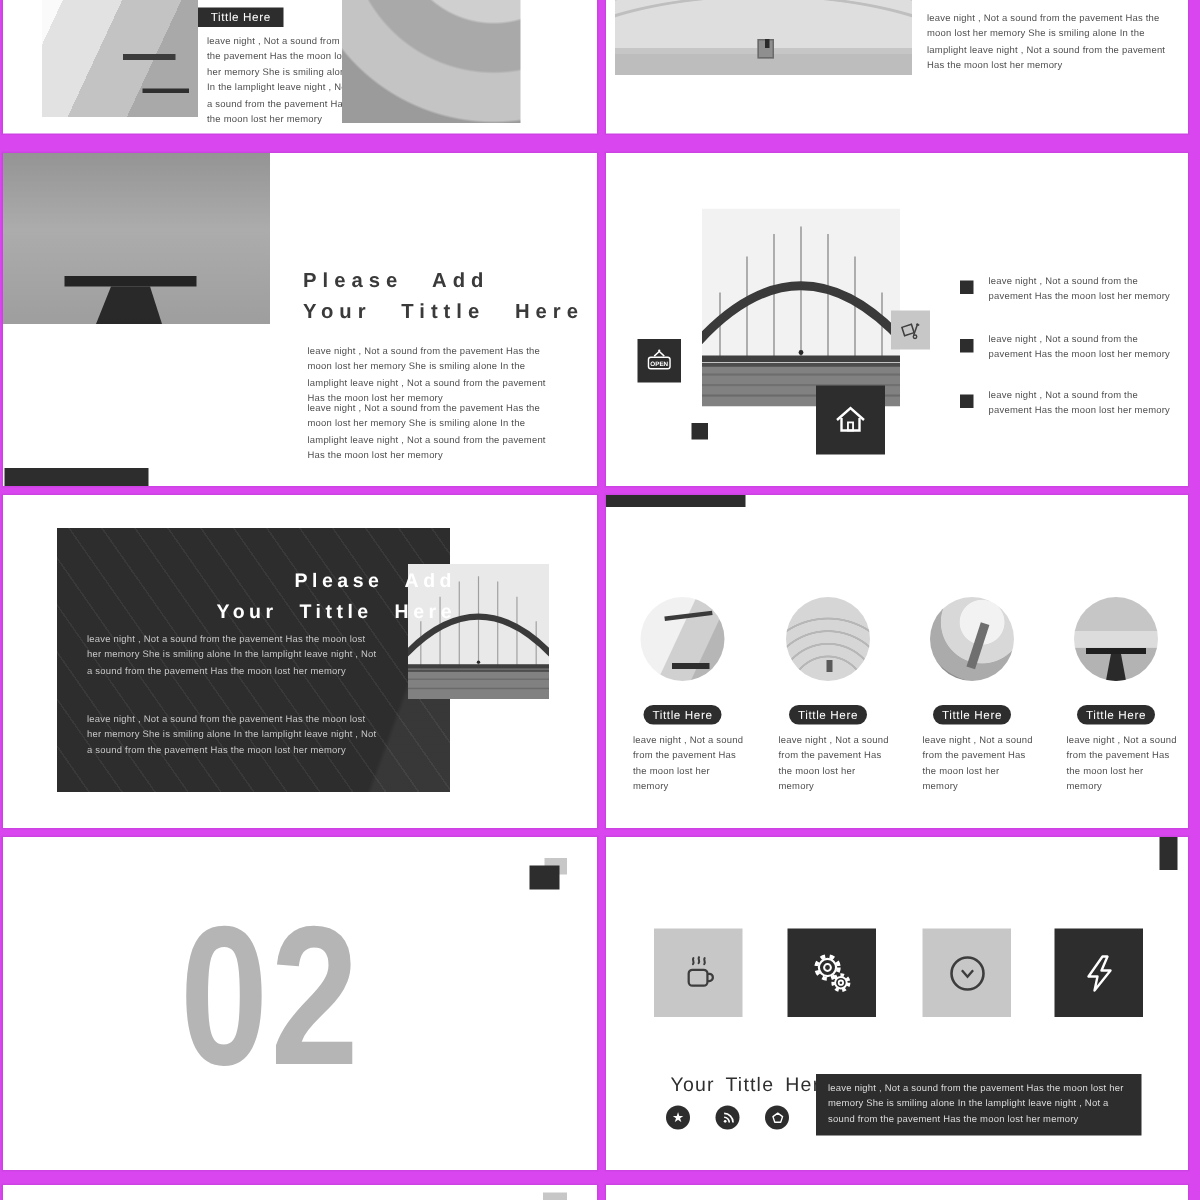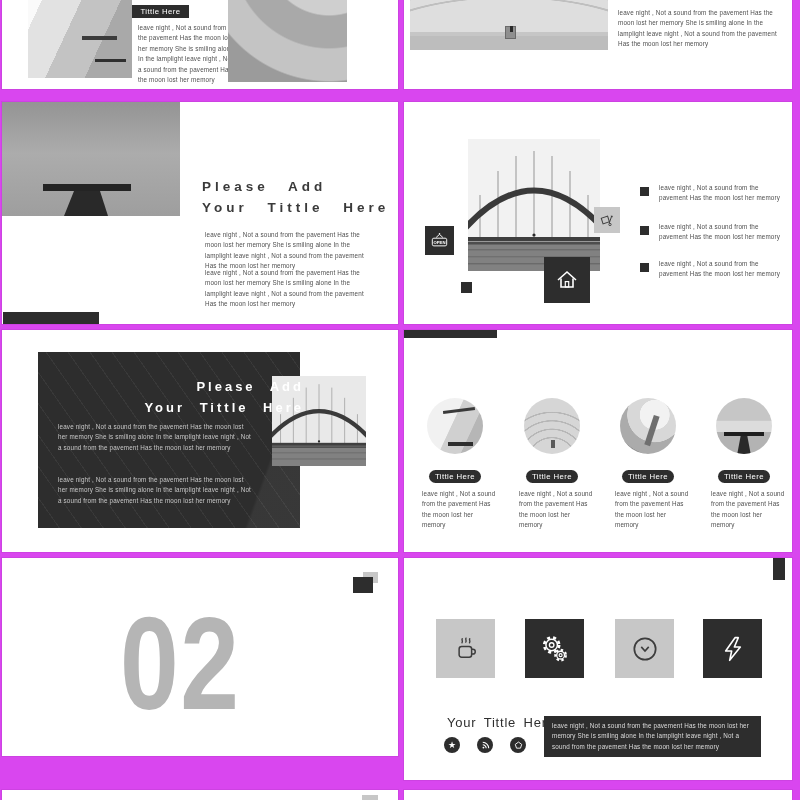--- a/index.html
+++ b/index.html
@@ -211,21 +211,21 @@
         <div class="abs" style="left:14%; top:60%; width:72%; height:8%; background:#1f1f1f;"></div>
         <div class="abs" style="left:38%; top:68%; width:24%; height:32%; background:#2a2a2a; clip-path:polygon(25% 0, 75% 0, 100% 100%, 0 100%);"></div>
       </div>
       <div class="badge pill" style="margin:16px 0 0 15px; width:52px; height:13px;">
         <span>Tittle Here</span>
       </div>
       <div class="body-text" style="margin:6px 0 0 8px; width:74px;">leave night , Not a sound from the pavement Has the moon lost her memory</div>
     </div>
   </div>
 
-  <div class="slide" style="left:2px; top:558px; width:396px; height:198px;">
+  <div class="slide" style="left:2px; top:558px; width:396px; height:222px;">
     <div class="abs" style="left:118px; top:40px; font-size:132px; font-weight:bold; line-height:1; color:#b5b5b5;
                 letter-spacing:2px; transform:scaleX(.8); transform-origin:left top;">02</div>
     <div class="abs sq-gray" style="left:361px; top:14px; width:15px; height:11px;"></div>
     <div class="abs sq-dark" style="left:351px; top:19px; width:20px; height:16px;"></div>
   </div>
 
   <div class="slide" style="left:404px; top:558px; width:388px; height:222px;">
     <div class="abs sq-dark" style="left:369px; top:0; width:12px; height:22px;"></div>
 
     <div class="abs iconbox light" style="left:32px; top:61px; width:59px; height:59px;">

